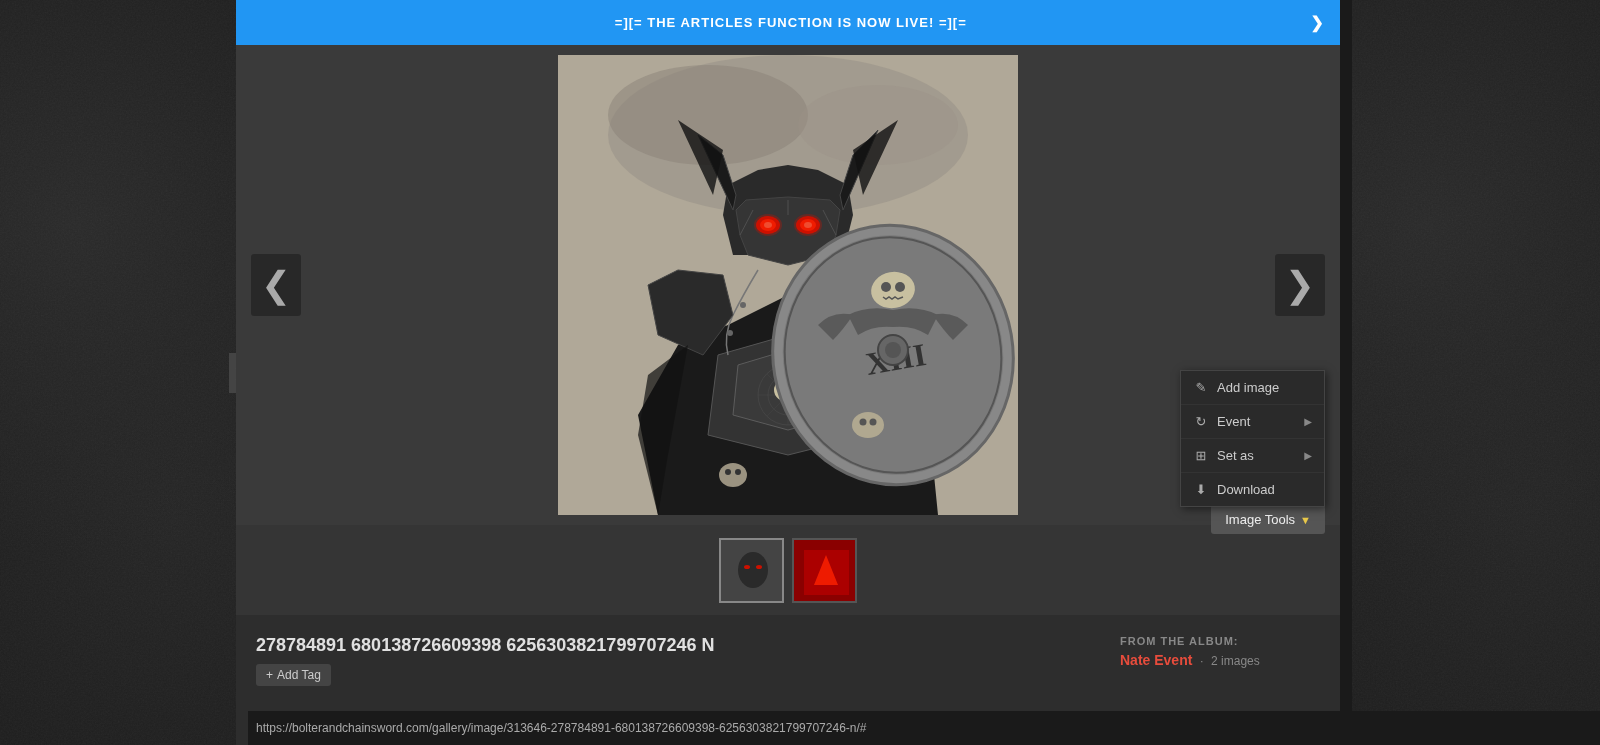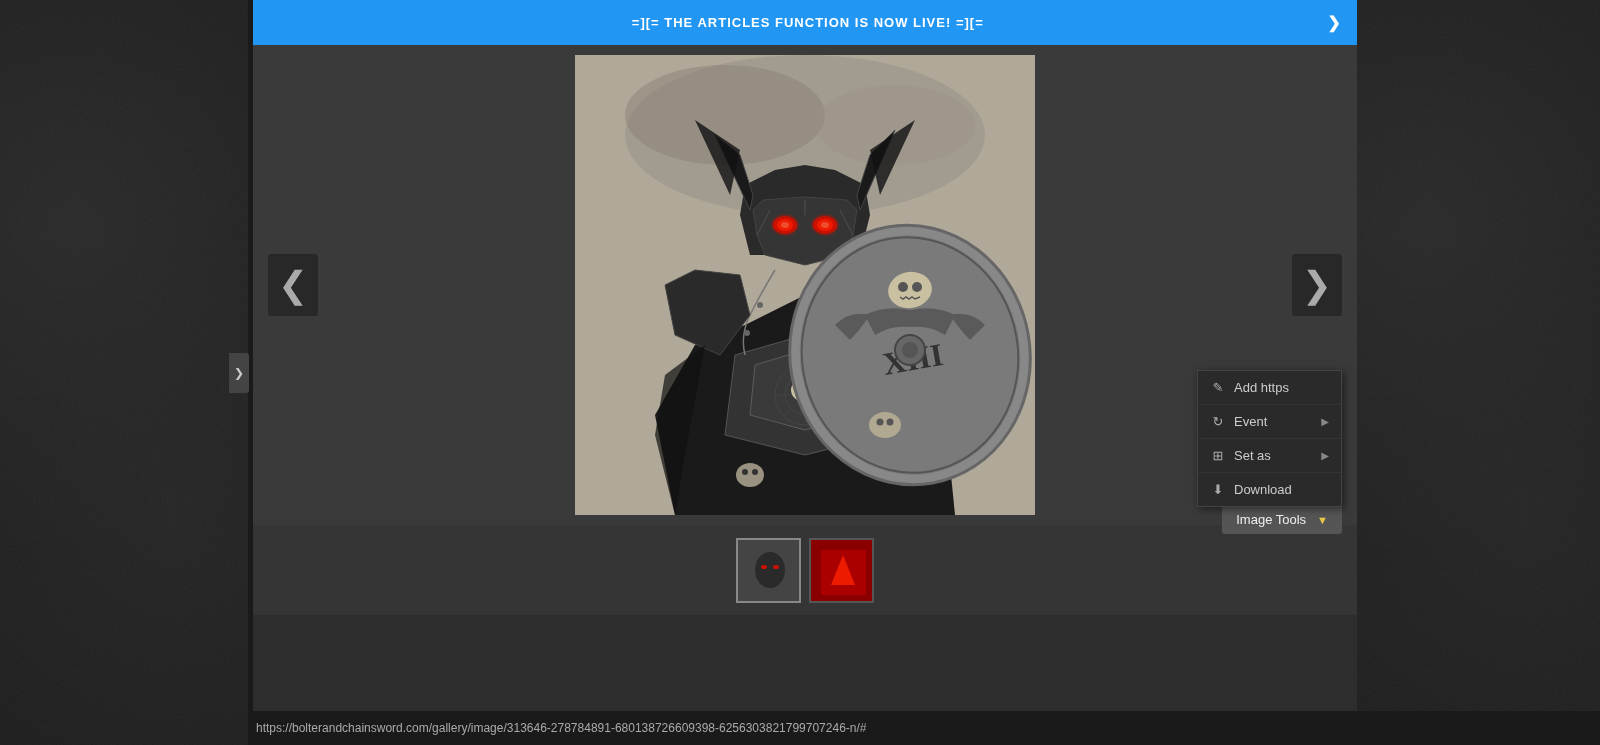--- a/index.html
+++ b/index.html
@@ -54,21 +54,21 @@
       background-color: #1e1e1e;
       background-image: 
         radial-gradient(circle at 30% 30%, #2a2a2a 0%, transparent 60%),
         radial-gradient(circle at 70% 70%, #252525 0%, transparent 50%);
       z-index: 1;
     }
 
     
     .main-content {
       position: absolute;
-      left: 253px;
+      left: 236px;
       top: 0;
       width: 1104px;
       height: 745px;
       background-color: #2d2d2d;
       z-index: 2;
     }
 
     
     .announcement-banner {
       width: 100%;
@@ -279,21 +279,21 @@
       right: 15px;
       top: 460px;
       background-color: #555;
       color: #eee;
       border: none;
       padding: 7px 14px;
       font-size: 13px;
       cursor: pointer;
       display: flex;
       align-items: center;
-      gap: 11px;
+      gap: 5px;
       border-radius: 3px;
     }
 
     .image-tools-arrow {
       color: #e8c84a;
       font-size: 11px;
     }
 
     
     .status-bar {
@@ -463,21 +463,21 @@
 
         <path d="M 100 460 L 80 380 L 90 320 L 130 290 L 110 400 L 100 460 Z" fill="#111" opacity="0.7"></path>
       </svg>
     </div>
 
     <div class="nav-arrow right">❯</div>
 
     <div class="context-menu">
       <div class="menu-item">
         <span class="menu-icon">✎</span>
-        <span>Add https</span>
+        <span>Add image</span>
       </div>
       <div class="menu-item">
         <span class="menu-icon">↻</span>
         <span>Event</span>
         <span class="menu-arrow">▶</span>
       </div>
       <div class="menu-item">
         <span class="menu-icon">⊞</span>
         <span>Set as</span>
         <span class="menu-arrow">▶</span>
@@ -510,18 +510,35 @@
       <div class="thumb-red">
         <svg width="65" height="65" viewBox="0 0 65 65" xmlns="http://www.w3.org/2000/svg">
           <rect width="65" height="65" fill="#8a0000"></rect>
           <rect x="10" y="10" width="45" height="45" fill="#cc0000" opacity="0.5"></rect>
           <path d="M20 45 L32 15 L44 45 Z" fill="#ff2200" opacity="0.8"></path>
         </svg>
       </div>
     </div>
   </div>
 
+  <div class="info-section">
+    <div class="image-info">
+      <div class="image-title">278784891 680138726609398 6256303821799707246 N</div>
+      <button class="add-tag-btn">
+        <span>+</span>
+        <span>Add Tag</span>
+      </button>
+    </div>
+    <div class="album-info">
+      <div class="album-label">FROM THE ALBUM:</div>
+      <div>
+        <span class="album-name">Nate Event</span>
+        <span style="color:#888; margin: 0 4px;">·</span>
+        <span class="album-count">2 images</span>
+      </div>
+    </div>
+  </div>
 
 </div>
 
 <div class="status-bar">
   <span class="status-url">https://bolterandchainsword.com/gallery/image/313646-278784891-680138726609398-6256303821799707246-n/#</span>
 </div>
 
 </body></html>

